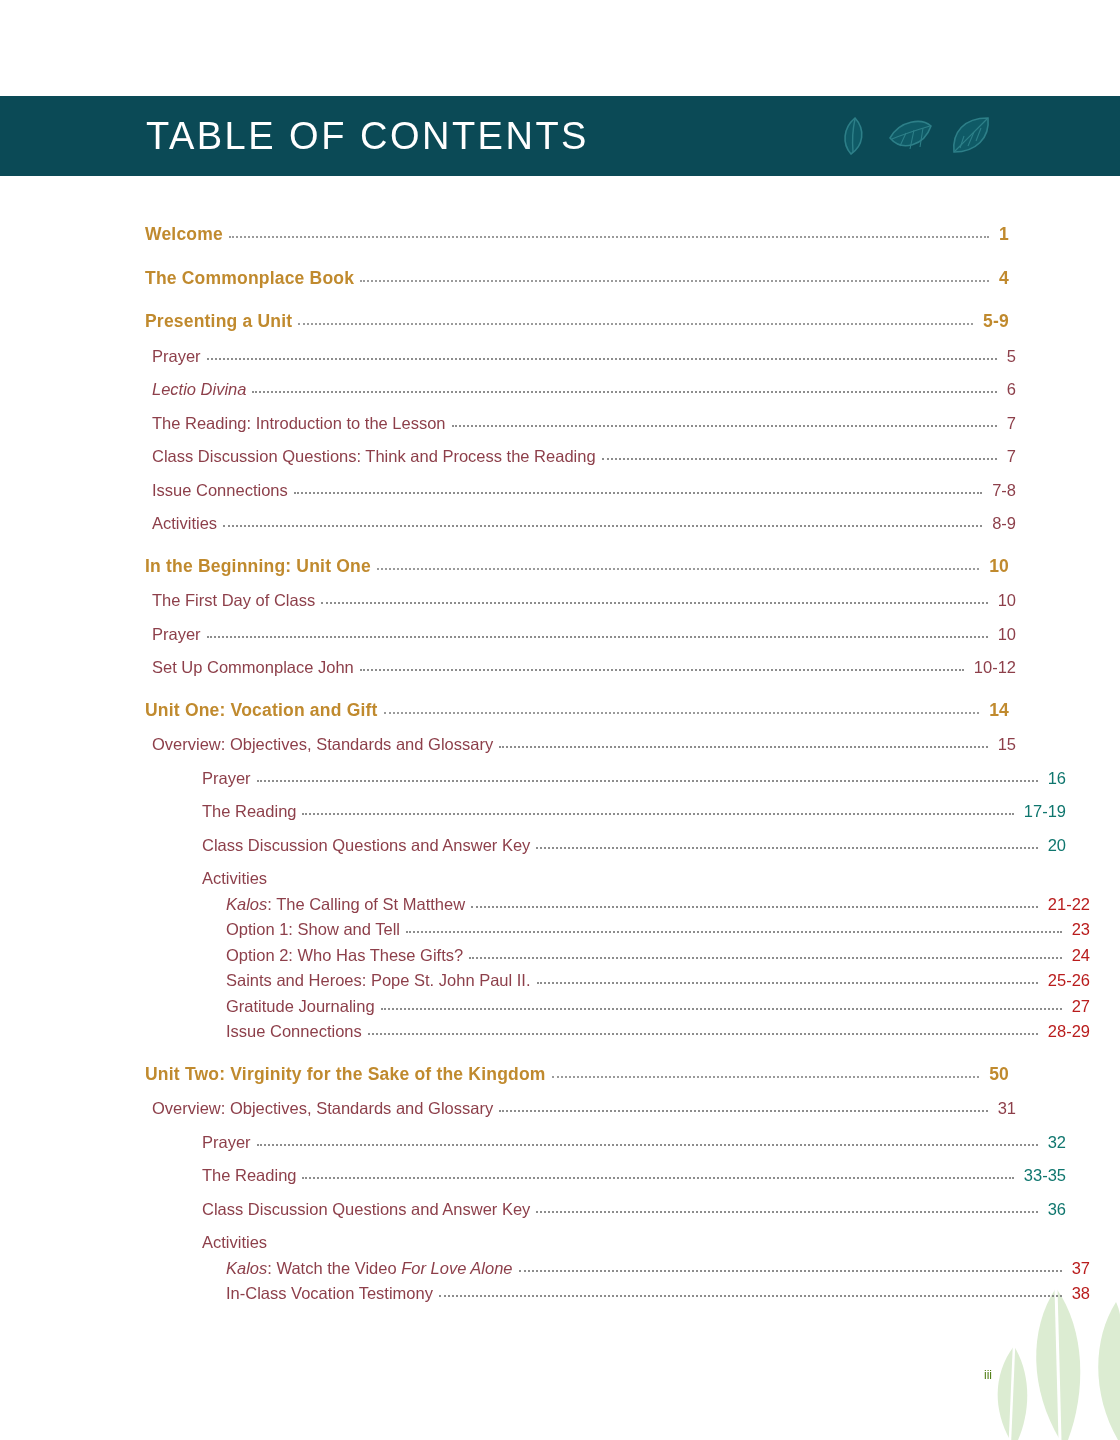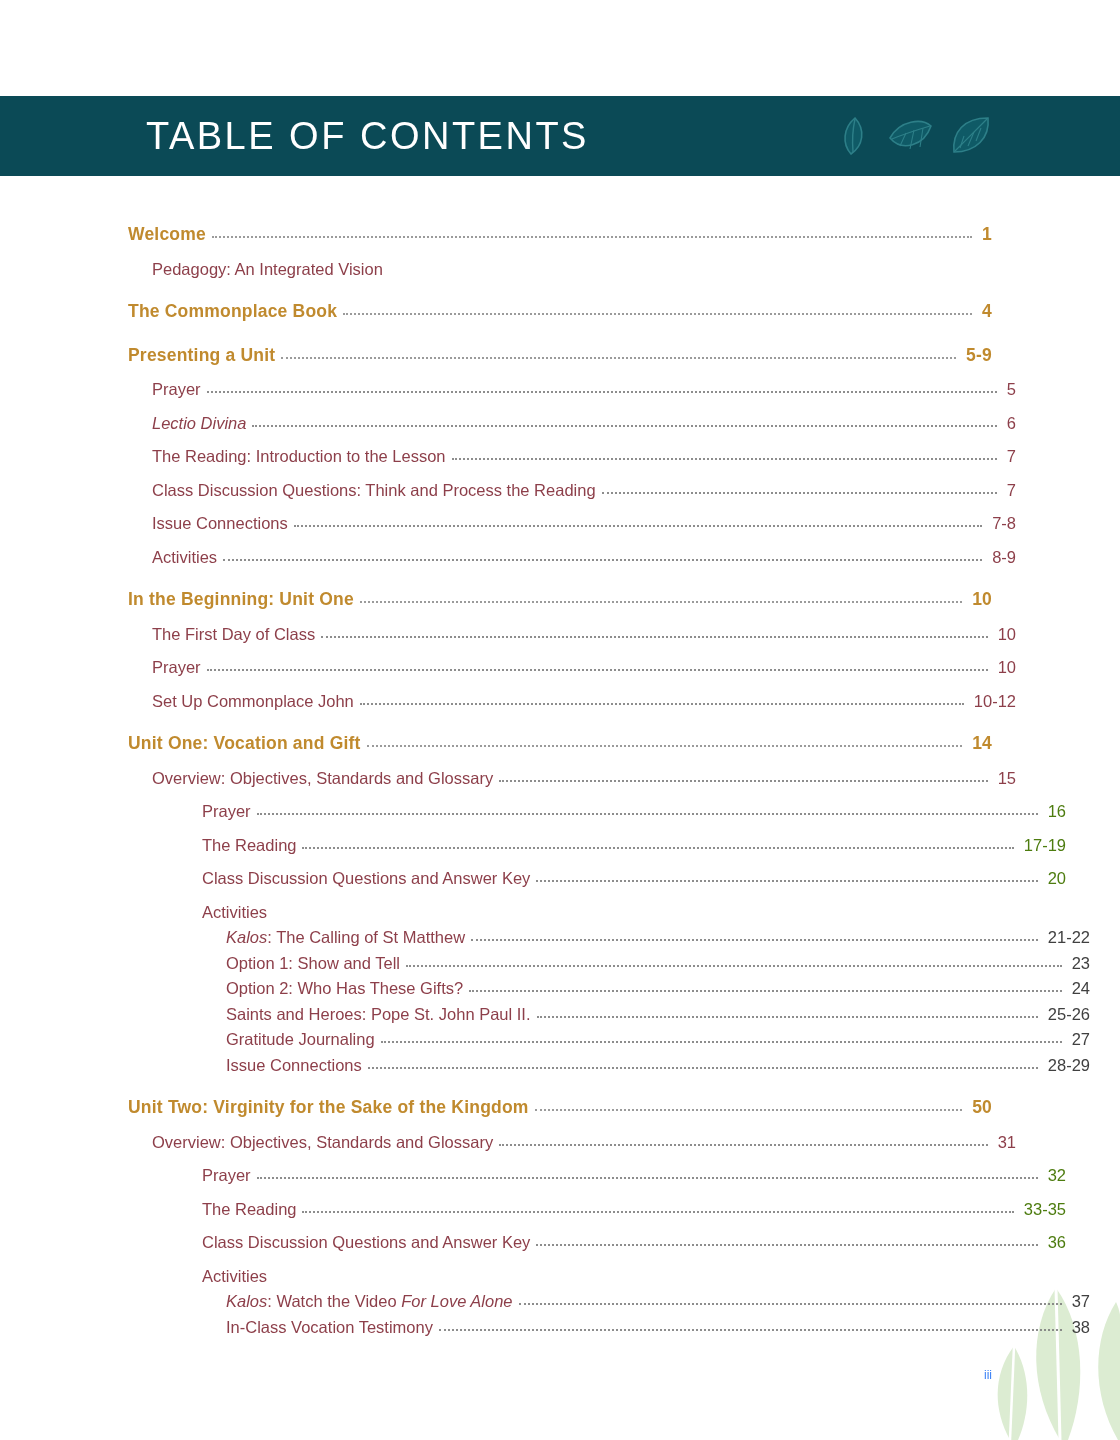--- a/index.html
+++ b/index.html
@@ -66,20 +66,21 @@
     width: 864px;
     z-index: 3;
   }
 
   .row {
     display: flex;
     align-items: baseline;
     width: 100%;
     line-height: 1.0;
     white-space: nowrap;
+    margin-left: 17px;
   }
   .row .label {
     flex: 0 0 auto;
   }
   .row .dots {
     flex: 1 1 auto;
     overflow: hidden;
     margin: 0 4px 0 6px;
     position: relative;
     top: -2px;
@@ -112,40 +113,40 @@
   }
   .lvl1 .page { color: #8d3f4a; }
 
   
   .lvl2 {
     margin-top: 17px;
     margin-left: 74px;
     font-size: 16.5px;
     color: #8d3f4a;
   }
-  .lvl2 .page { color: #4d7c0f; }
+  .lvl2 .page { color: #0f766e; }
 
   
   .lvl3 {
     margin-top: 9px;
     margin-left: 98px;
     font-size: 16.5px;
     color: #8d3f4a;
   }
-  .lvl3 .page { color: #404040; }
+  .lvl3 .page { color: #b91c1c; }
 
   .nodots .dots { border-bottom: none; }
 
   
   .folio {
     position: absolute;
     right: 128px;
     bottom: 58px;
     font-size: 12px;
-    color: #3b82f6;
+    color: #4d7c0f;
     z-index: 4;
     padding-left: 20px;
   }
 </style>
 </head>
 <body>
 
 <svg class="bg-leaves" viewBox="0 0 260 260">
   <g fill="#dcecd2">
     <path d="M200 260 C170 210 168 150 196 108 C226 150 226 212 208 260 Z"></path>
@@ -175,25 +176,20 @@
     </svg>
   </div>
 </div>
 
 <div class="toc" id="toc-list">
     <div class="row lvl0">
       <span class="label">Welcome</span>
       <span class="dots"></span>
       <span class="page">1</span>
     </div>
-    <div class="row lvl1 nodots">
-      <span class="label">Pedagogy: An Integrated Vision</span>
-      <span class="dots"></span>
-      <span class="page"></span>
-    </div>
     <div class="row lvl0">
       <span class="label">The Commonplace Book</span>
       <span class="dots"></span>
       <span class="page">4</span>
     </div>
     <div class="row lvl0">
       <span class="label">Presenting a Unit</span>
       <span class="dots"></span>
       <span class="page">5-9</span>
     </div>

